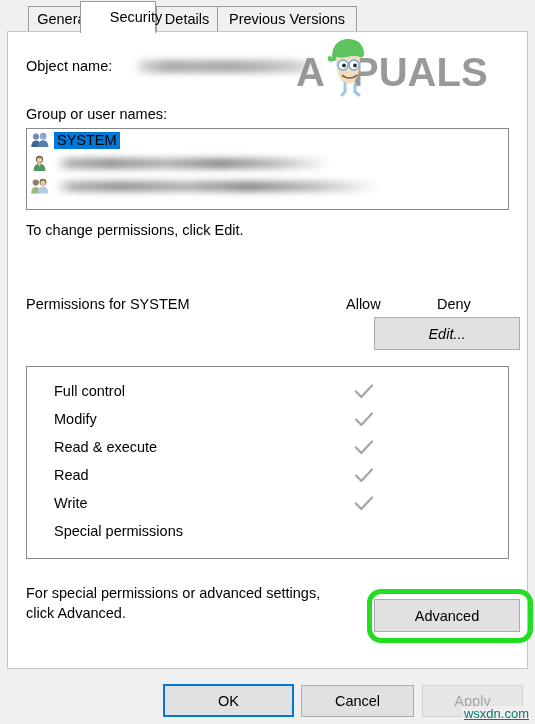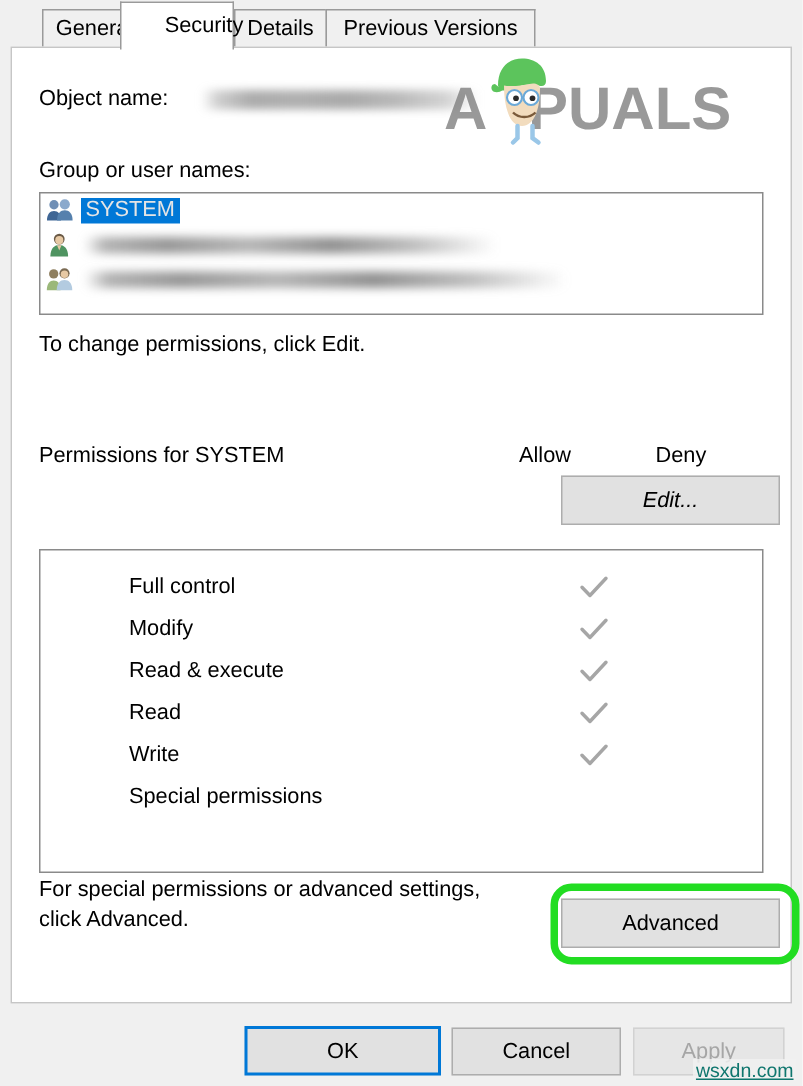--- a/index.html
+++ b/index.html
@@ -102,21 +102,21 @@
   }
   .user-row {
     position: relative;
     height: 23px;
     display: flex;
     align-items: center;
     padding-left: 3px;
   }
   .user-row.selected .user-name-text {
     background: #0078d7;
-    color: #e5e5e5;
+    color: #000000;
     padding: 1px 3px 2px 3px;
   }
   .user-icon {
     width: 20px; height: 19px;
     flex: none;
     margin-right: 4px;
     position: relative;
   }
   .user-name-text {
     font-size: 14.5px;
@@ -157,26 +157,25 @@
 
   
   #perm-for-label { left: 18px; top: 264px; }
   #allow-label { left: 338px; top: 264px; }
   #deny-label  { left: 429px; top: 264px; }
 
   
   #permlist {
     position: absolute;
     left: 18px; top: 334px;
-    width: 483px; height: 216px;
+    width: 483px; height: 193px;
     box-sizing: border-box;
     background: #ffffff;
     border: 1px solid #8a8a8a;
     padding-top: 10px;
-    padding-left: 32px;
   }
   .perm-row {
     position: relative;
     height: 28px;
     display: flex;
     align-items: center;
   }
   .perm-name {
     position: absolute;
     left: 27px;

